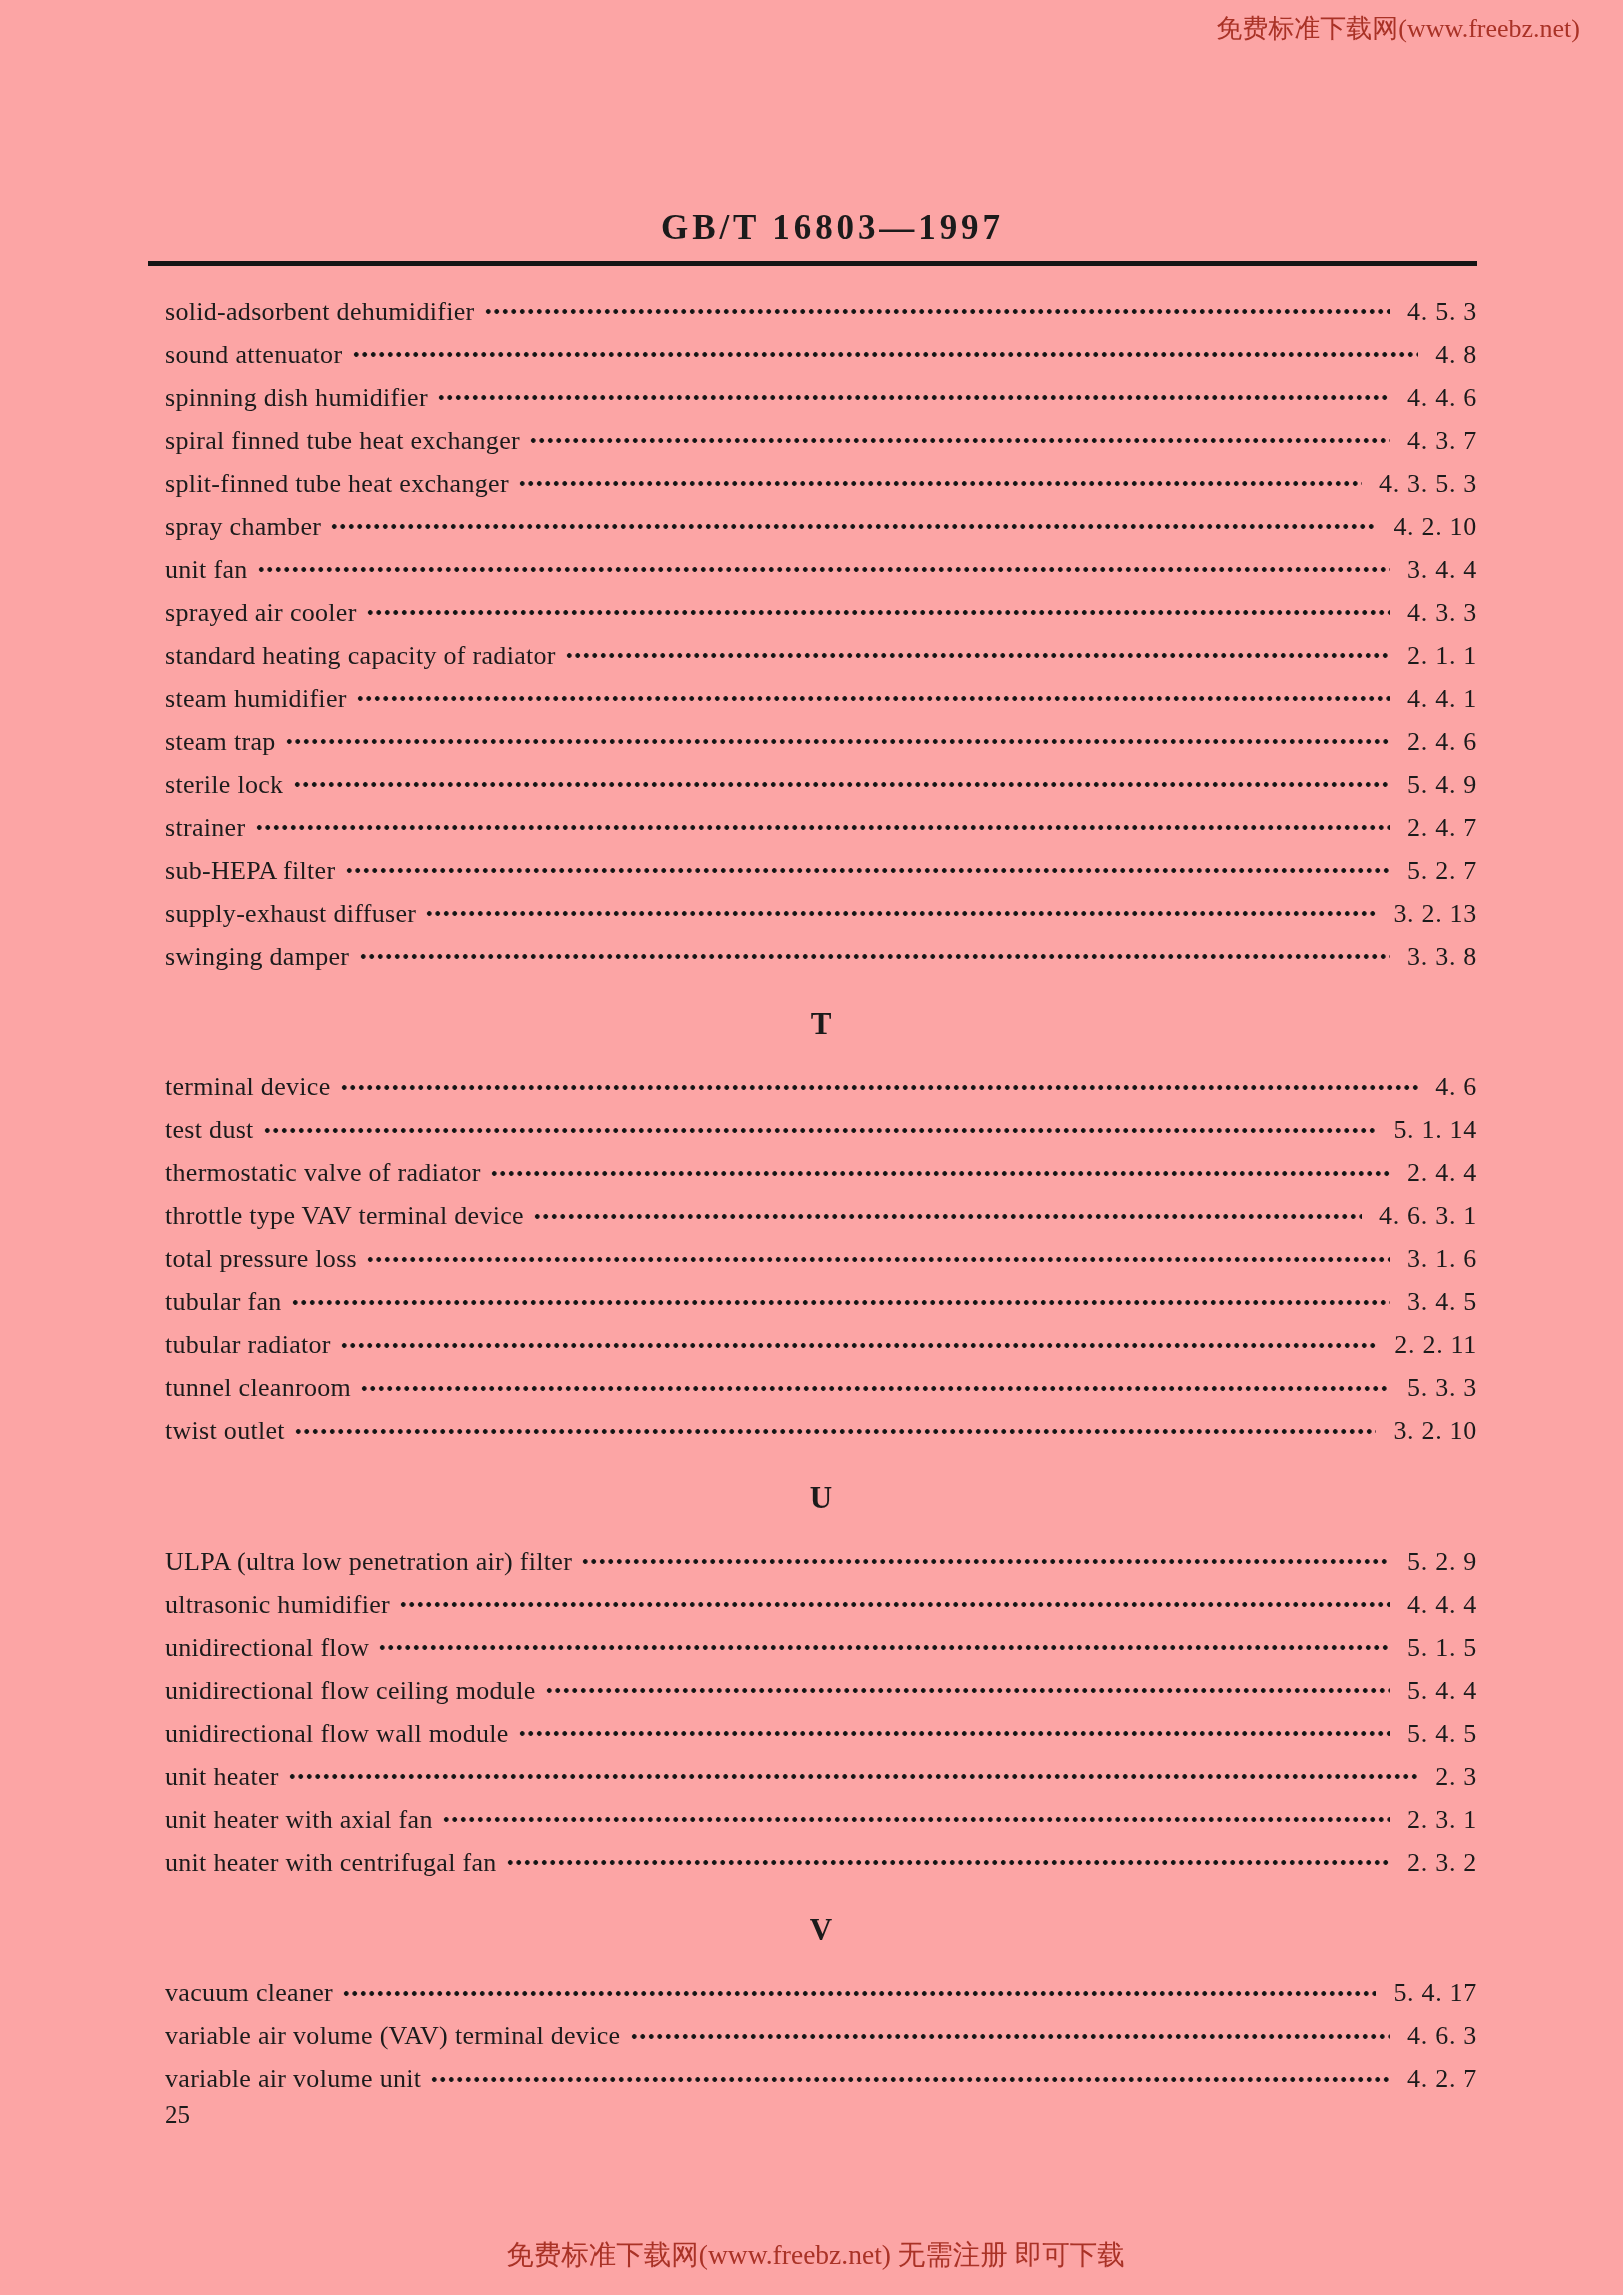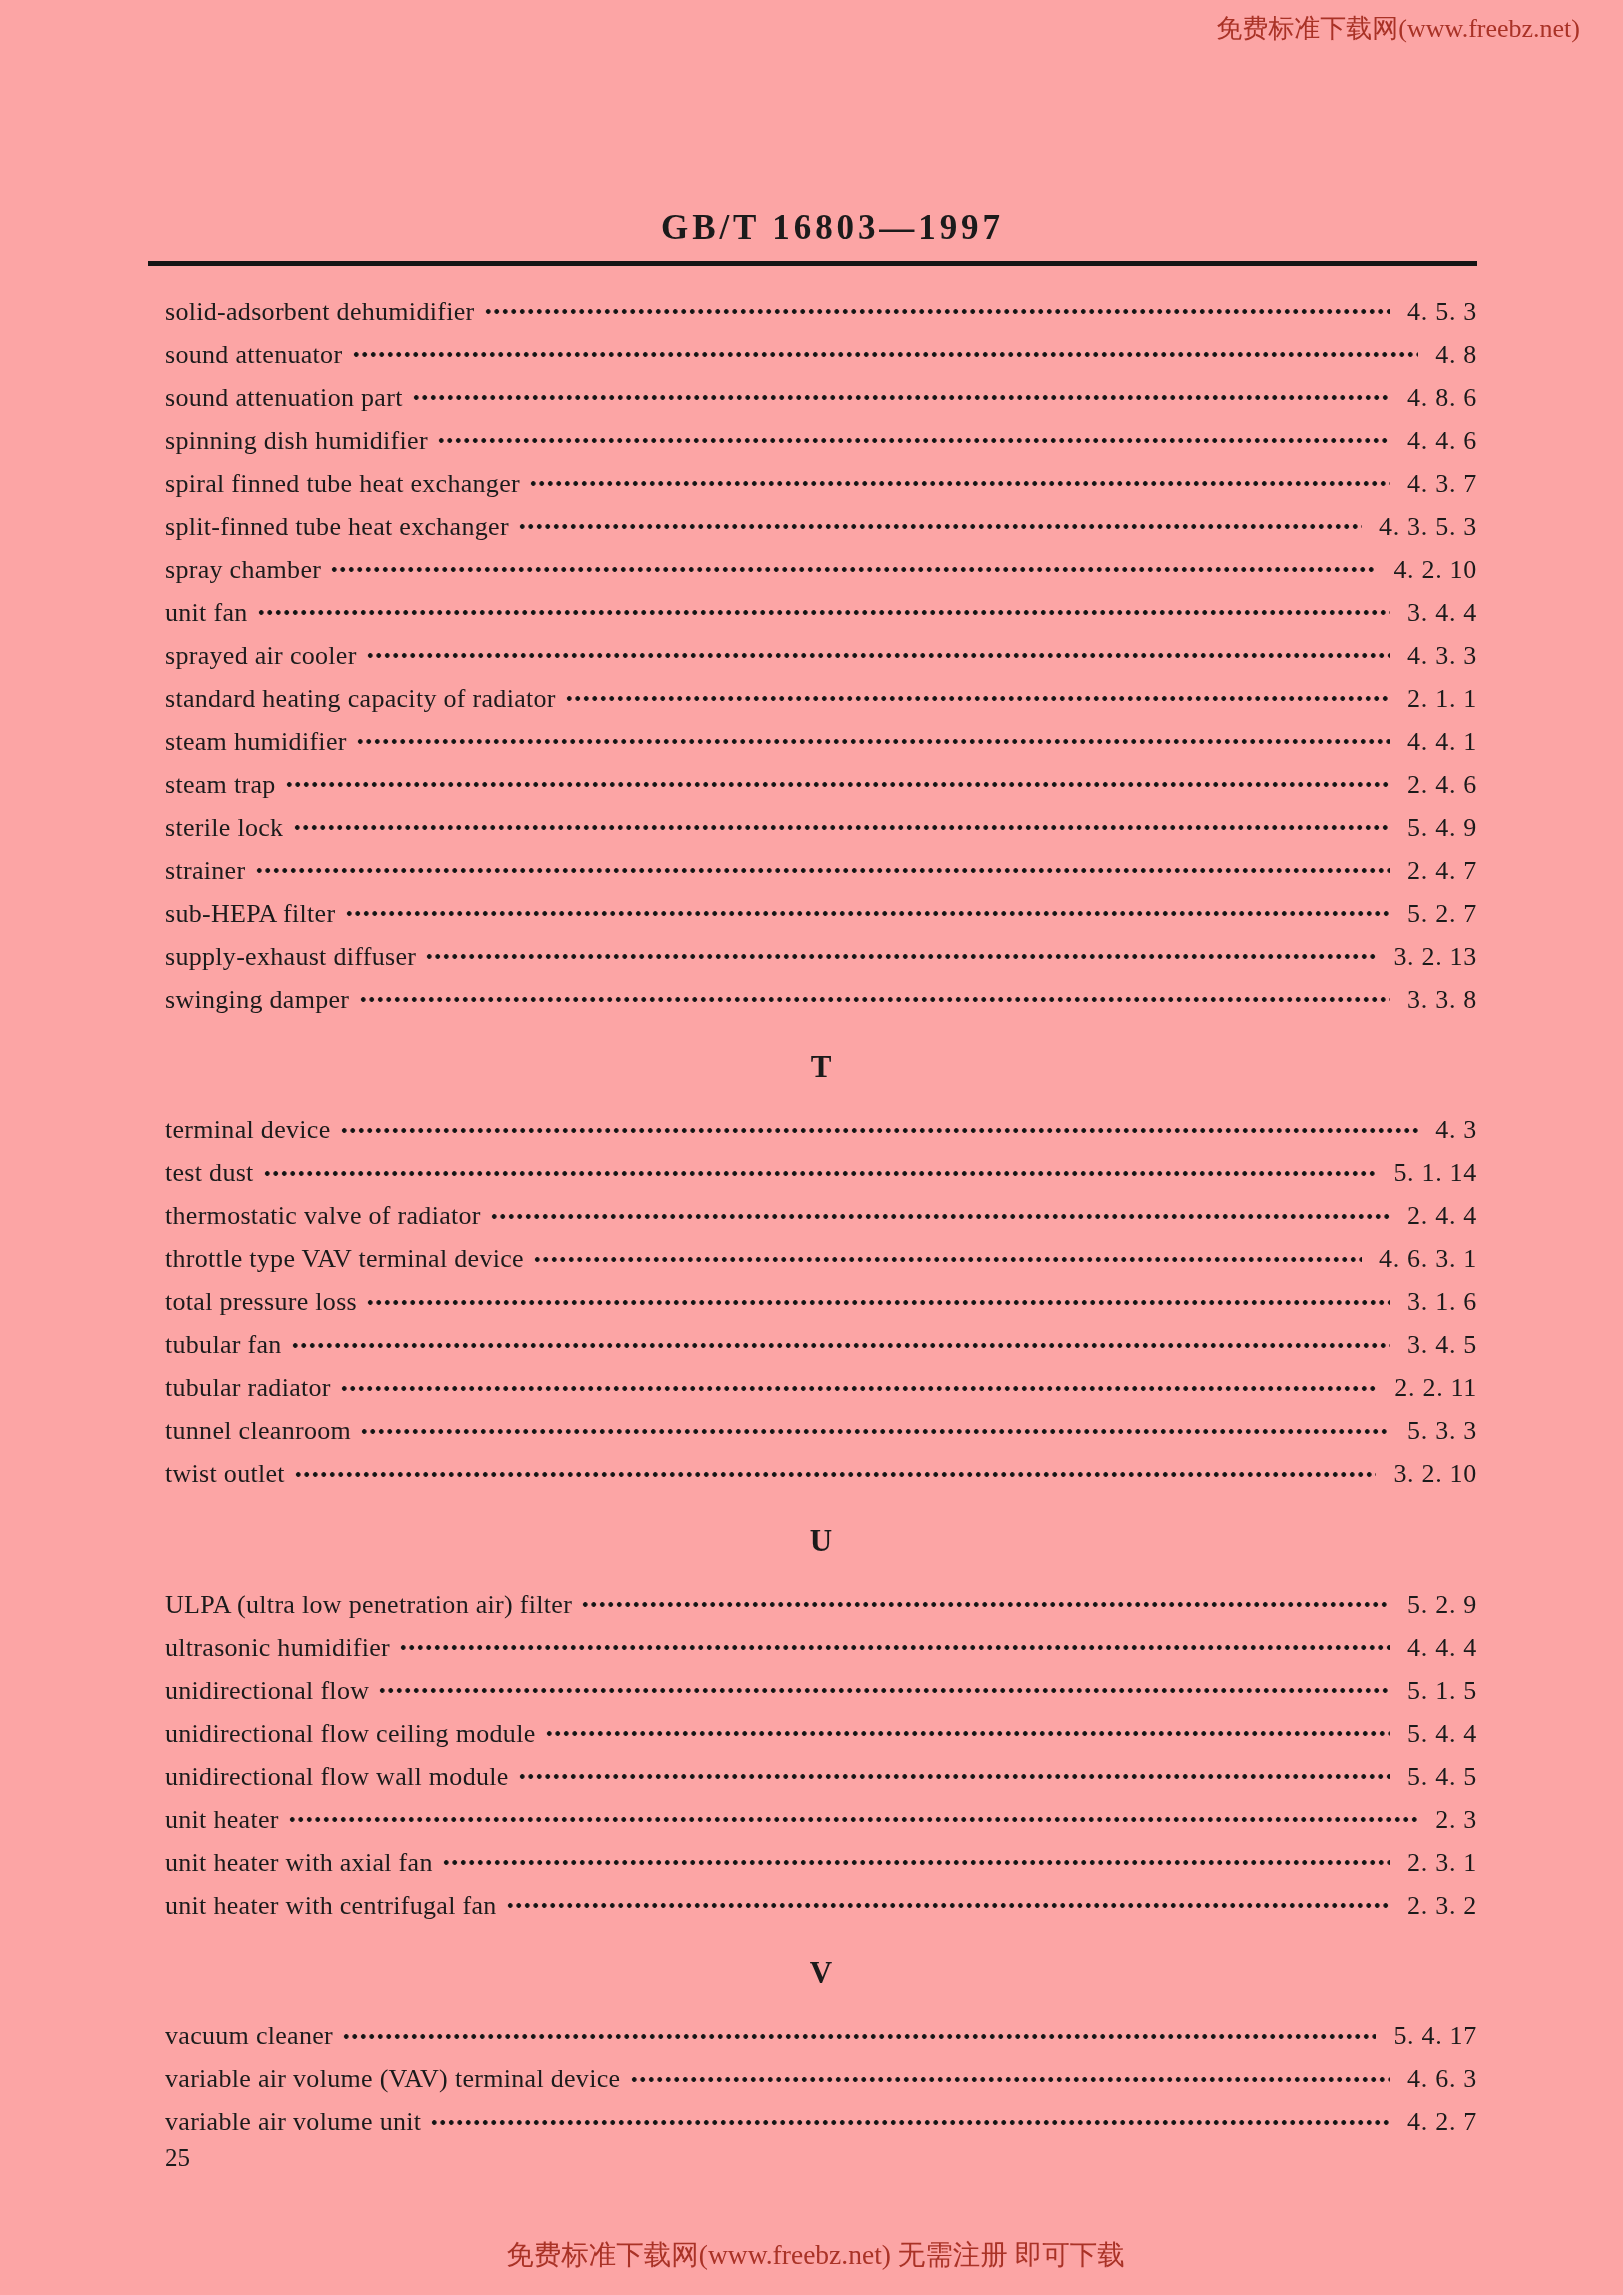--- a/index.html
+++ b/index.html
@@ -124,25 +124,20 @@
     <span class="entry-dots"></span>
     <span class="entry-ref">4. 5. 3</span>
   </div>
 
   <div class="entry-row">
     <span class="entry-term">sound attenuator</span>
     <span class="entry-dots"></span>
     <span class="entry-ref">4. 8</span>
   </div>
 
-  <div class="entry-row">
-    <span class="entry-term">sound attenuation part</span>
-    <span class="entry-dots"></span>
-    <span class="entry-ref">4. 8. 6</span>
-  </div>
 
   <div class="entry-row">
     <span class="entry-term">spinning dish humidifier</span>
     <span class="entry-dots"></span>
     <span class="entry-ref">4. 4. 6</span>
   </div>
 
   <div class="entry-row">
     <span class="entry-term">spiral finned tube heat exchanger</span>
     <span class="entry-dots"></span>
@@ -221,21 +216,21 @@
     <span class="entry-ref">3. 3. 8</span>
   </div>
 
   <div class="section-head">
     <span>T</span>
   </div>
 
   <div class="entry-row">
     <span class="entry-term">terminal device</span>
     <span class="entry-dots"></span>
-    <span class="entry-ref">4. 3</span>
+    <span class="entry-ref">4. 6</span>
   </div>
 
   <div class="entry-row">
     <span class="entry-term">test dust</span>
     <span class="entry-dots"></span>
     <span class="entry-ref">5. 1. 14</span>
   </div>
 
   <div class="entry-row">
     <span class="entry-term">thermostatic valve of radiator</span>

